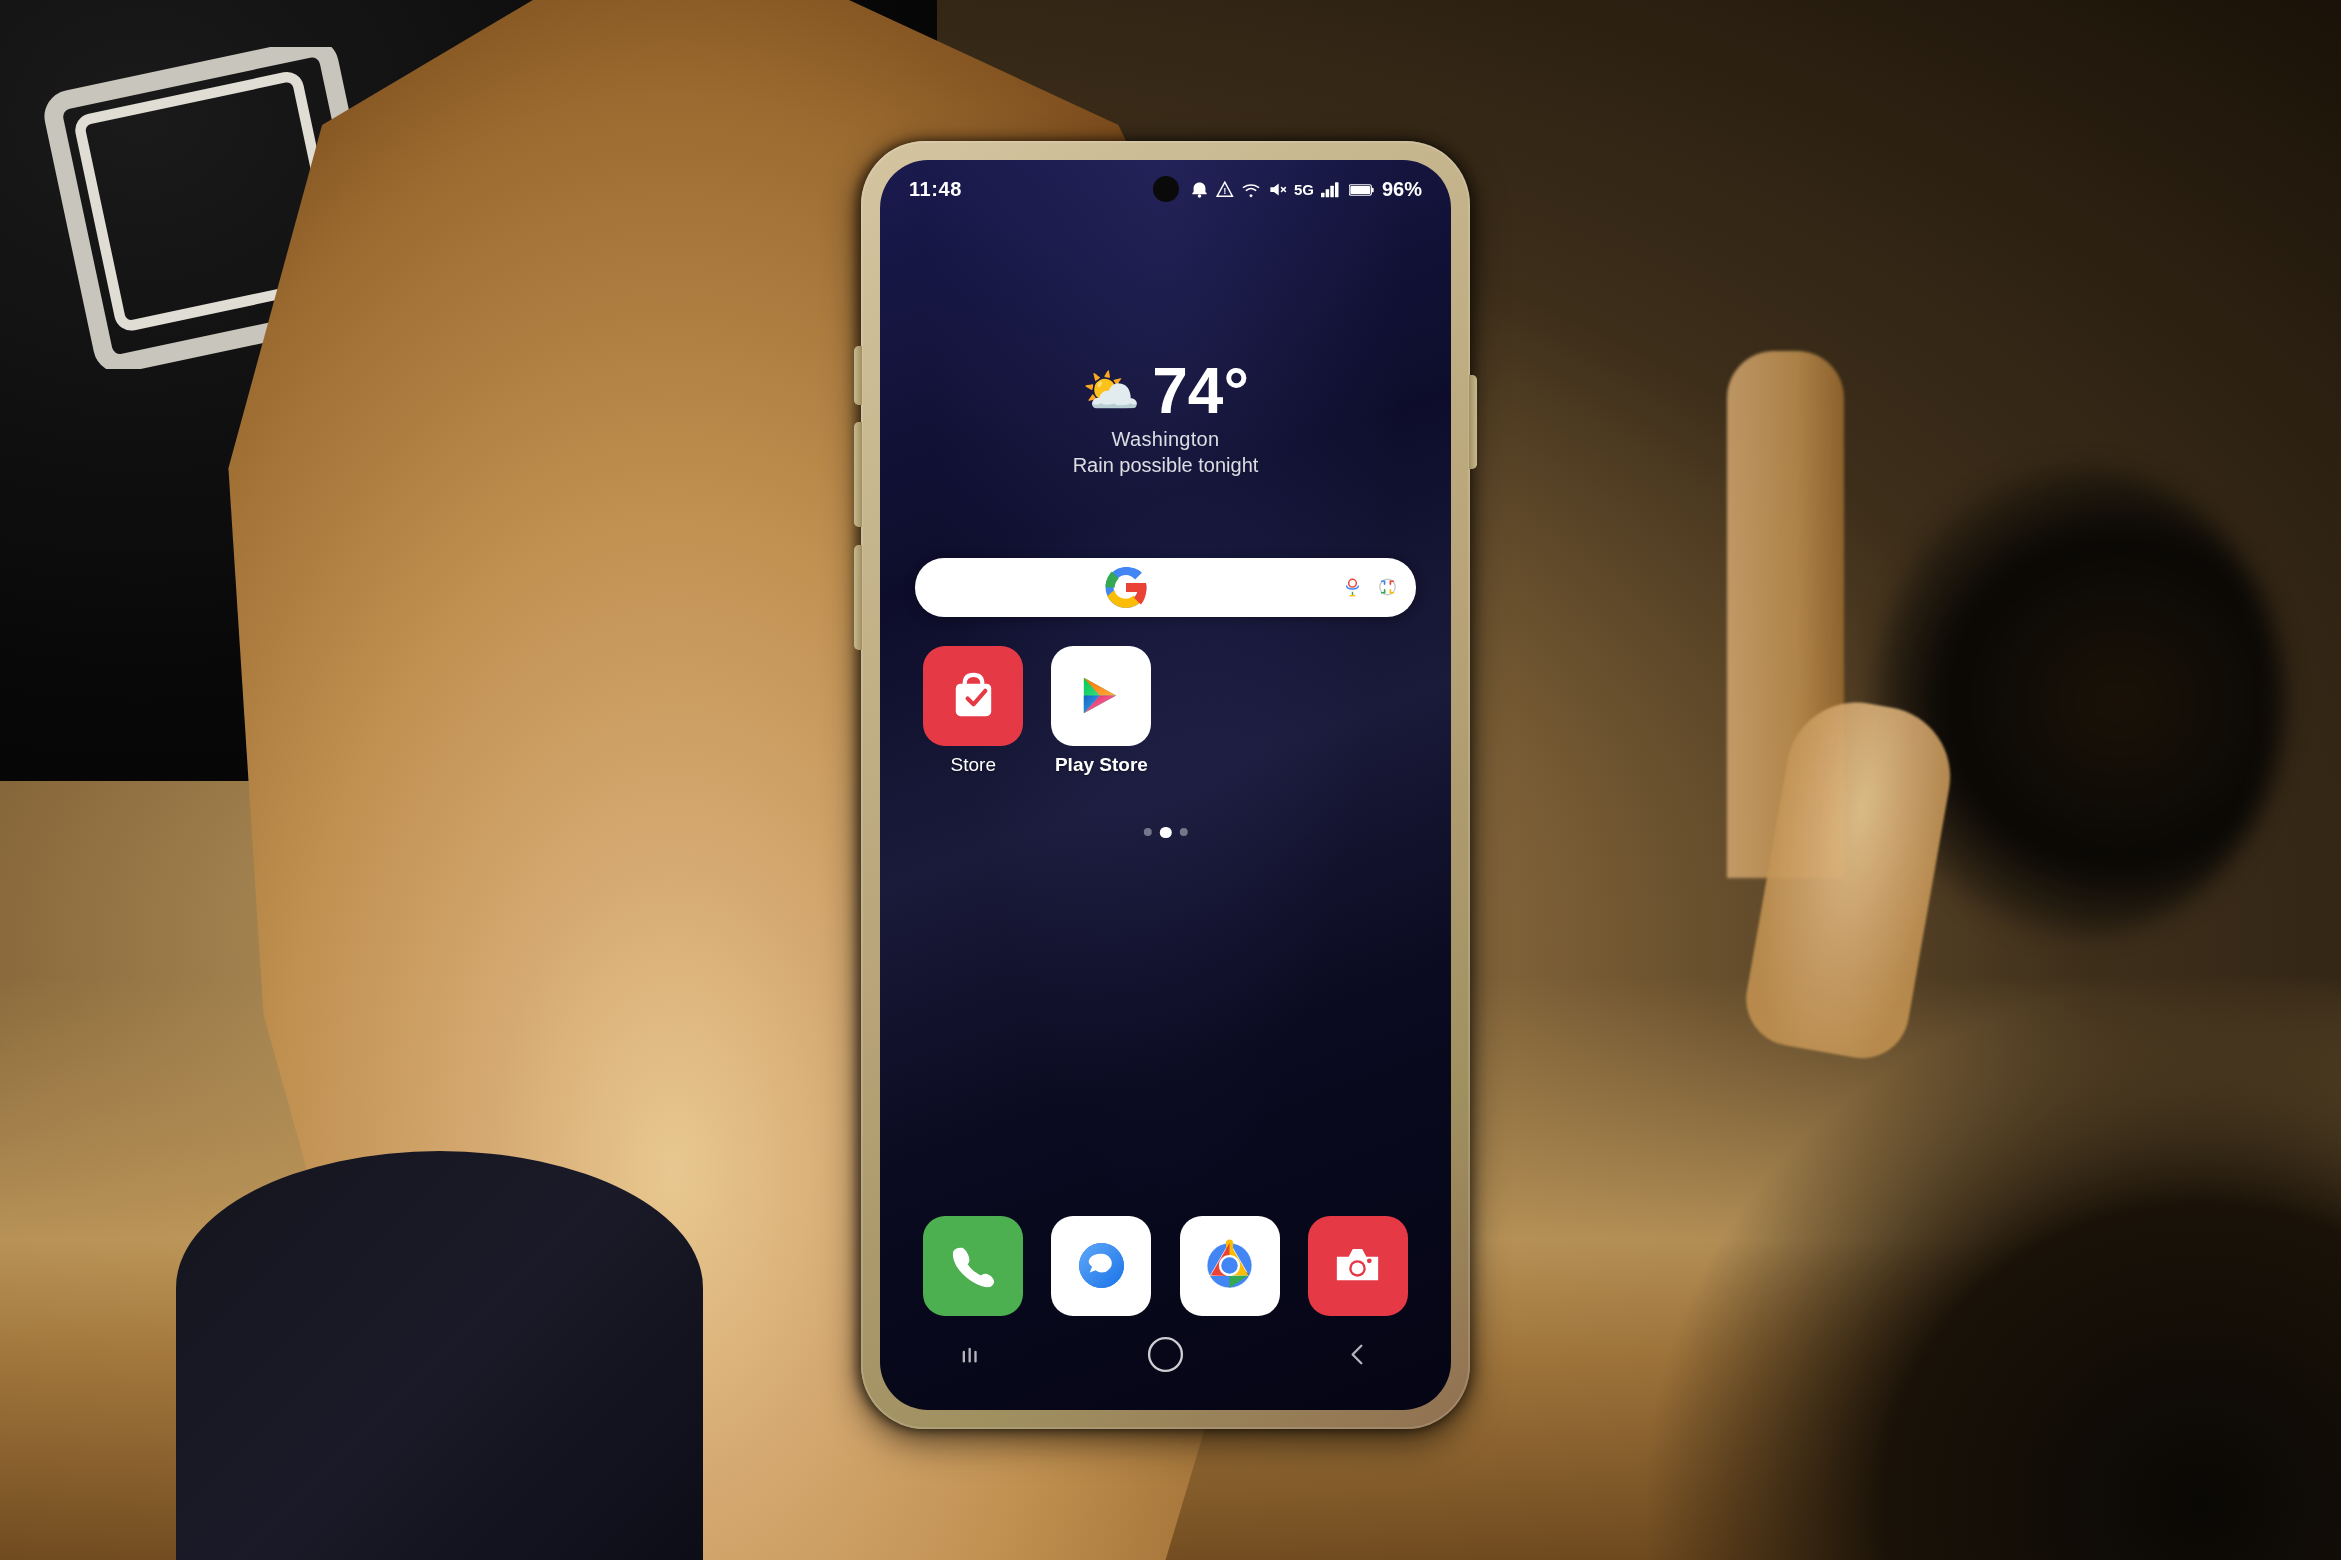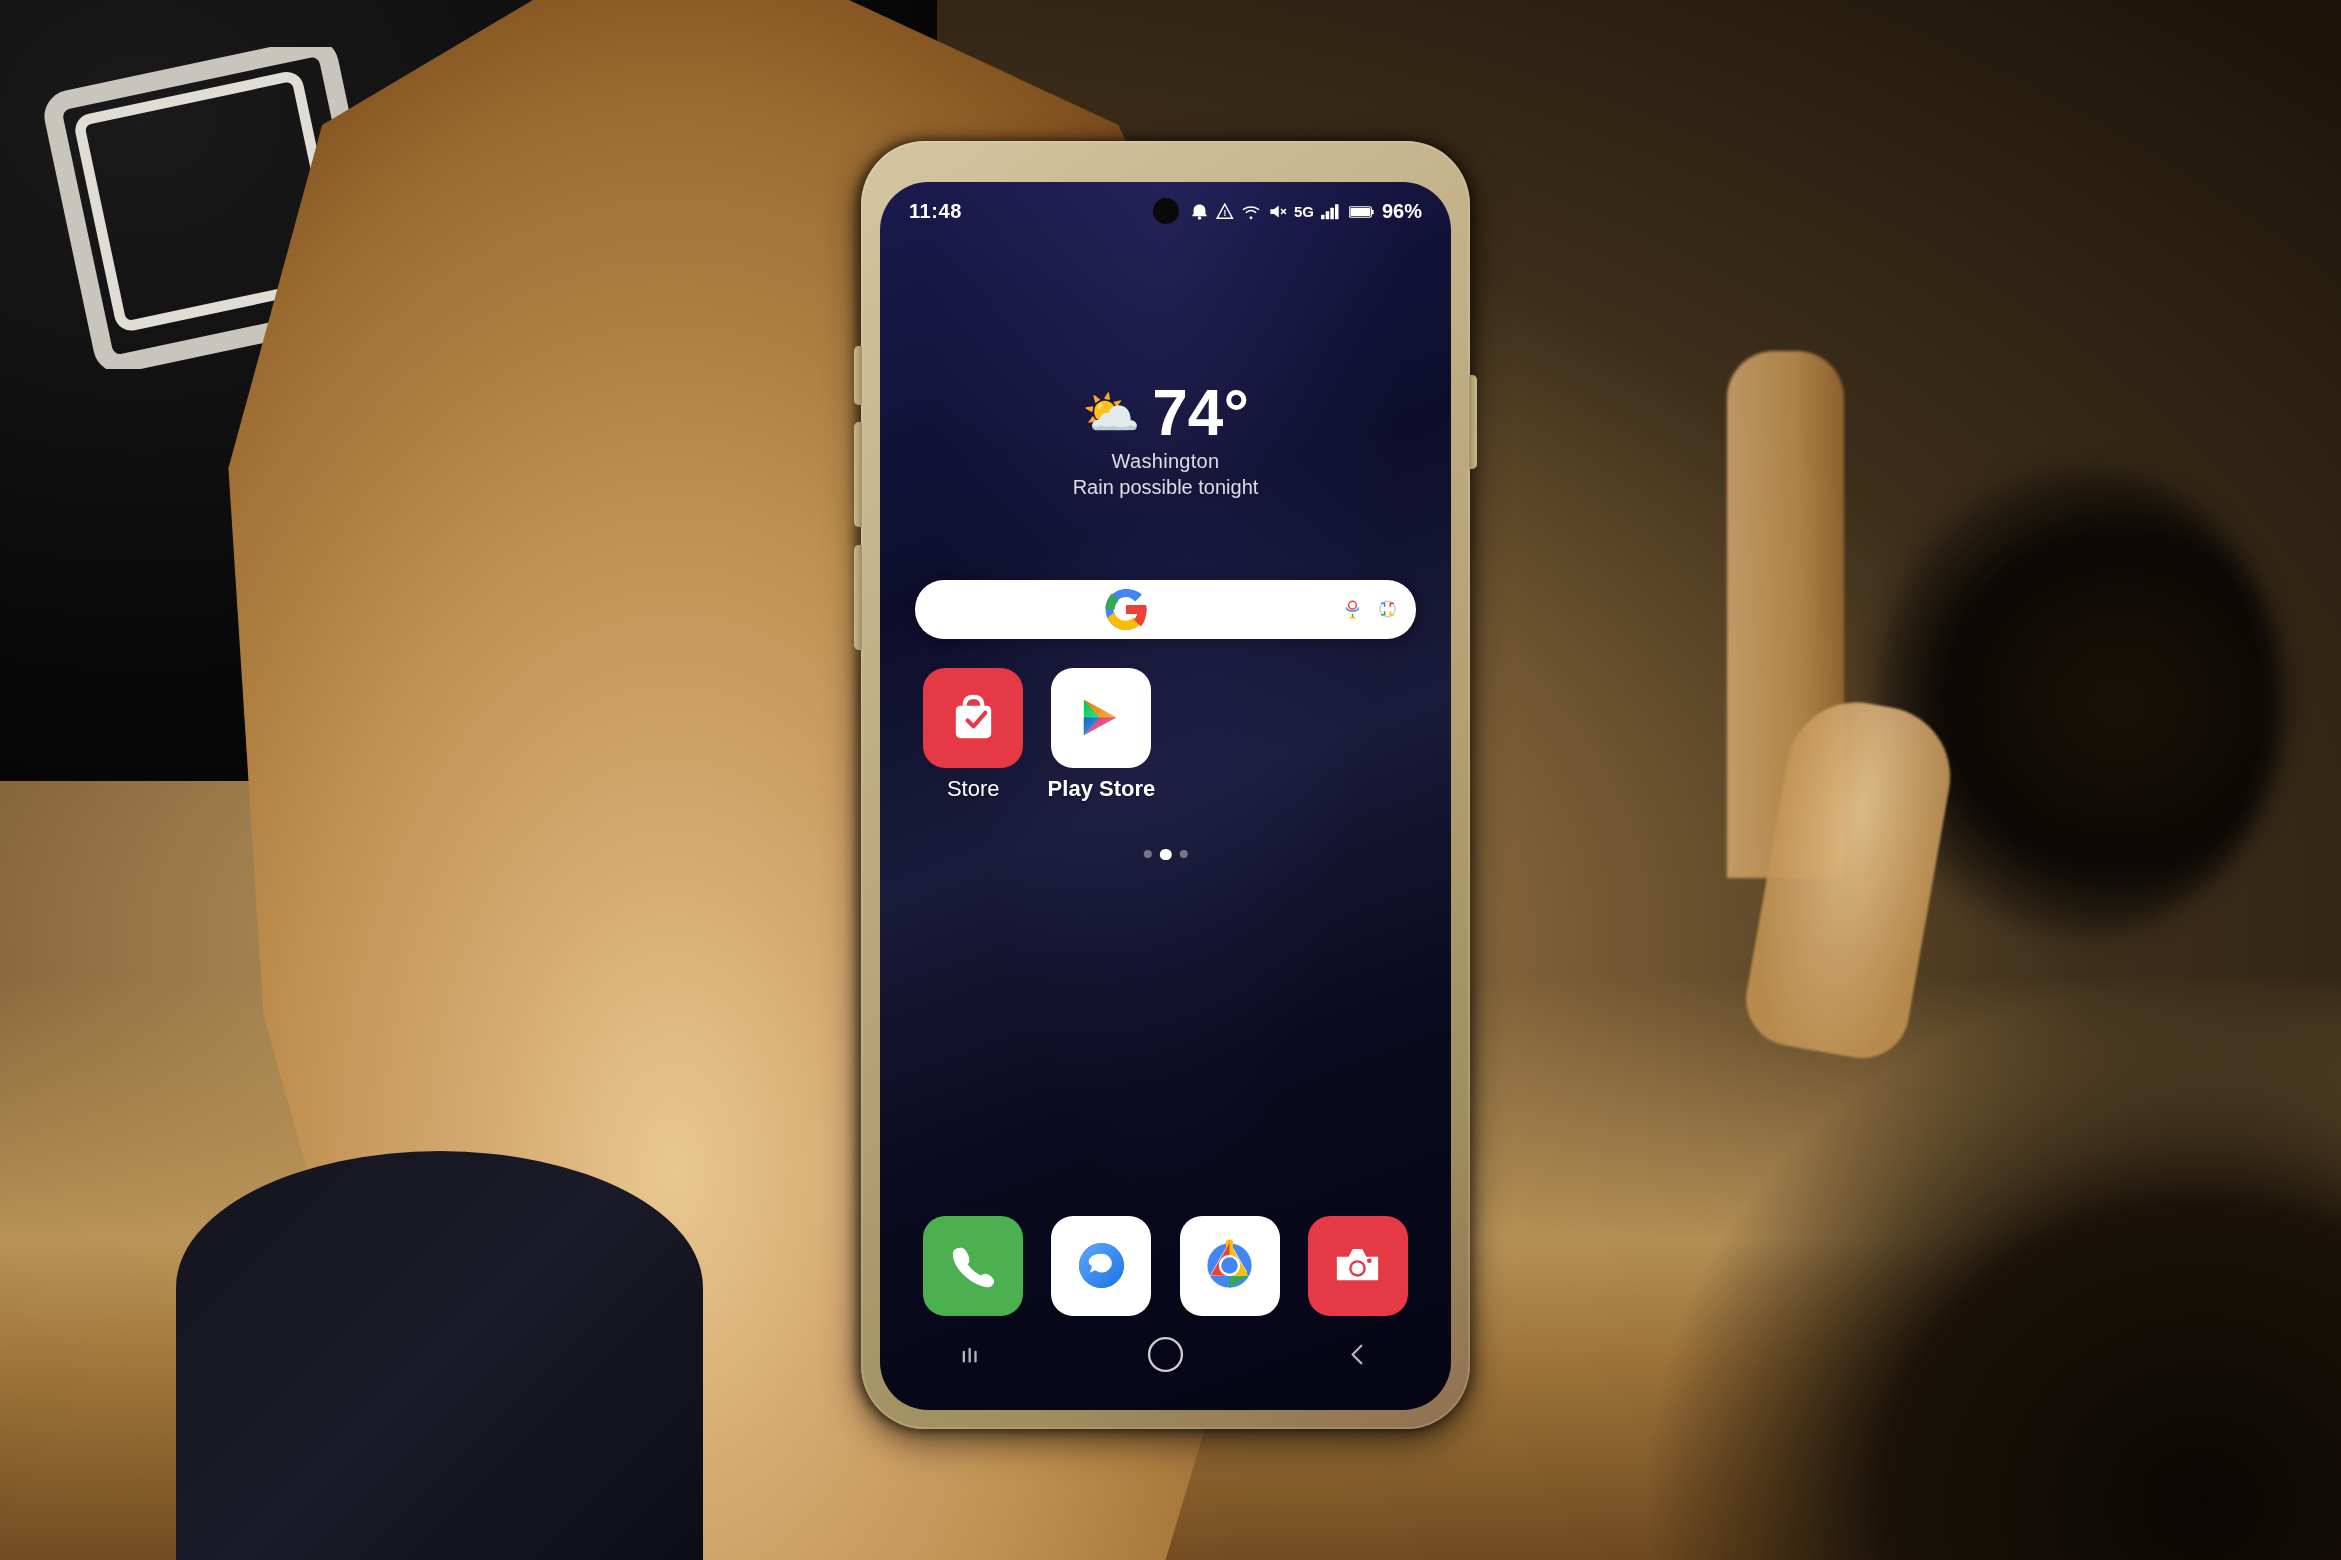--- a/index.html
+++ b/index.html
@@ -54,21 +54,20 @@
     
     .phone-screen {
       position: absolute;
       top: 19px;
       left: 19px;
       right: 19px;
       bottom: 19px;
       background: linear-gradient(160deg, #1a1a4e 0%, #0d0d2b 30%, #1a1a3a 50%, #0a0a20 70%, #050515 100%);
       border-radius: 48px;
       overflow: hidden;
-      margin-top: 22px;
     }
 
     
     .camera-notch {
       position: absolute;
       top: 16.4px;
       left: 50%;
       transform: translateX(-50%);
       width: 26px;
       height: 26px;
@@ -197,21 +196,21 @@
       border-radius: 22px;
       display: flex;
       align-items: center;
       justify-content: center;
       font-size: 47px;
       position: relative;
       overflow: hidden;
     }
 
     .app-label {
-      font-size: 22px;
+      font-size: 19px;
       color: white;
       text-align: right;
       text-shadow: 0 0.6px 1.8px rgba(0,0,0,0.5);
       white-space: nowrap;
     }
 
     
     .page-dots {
       position: absolute;
       top: 667px;

